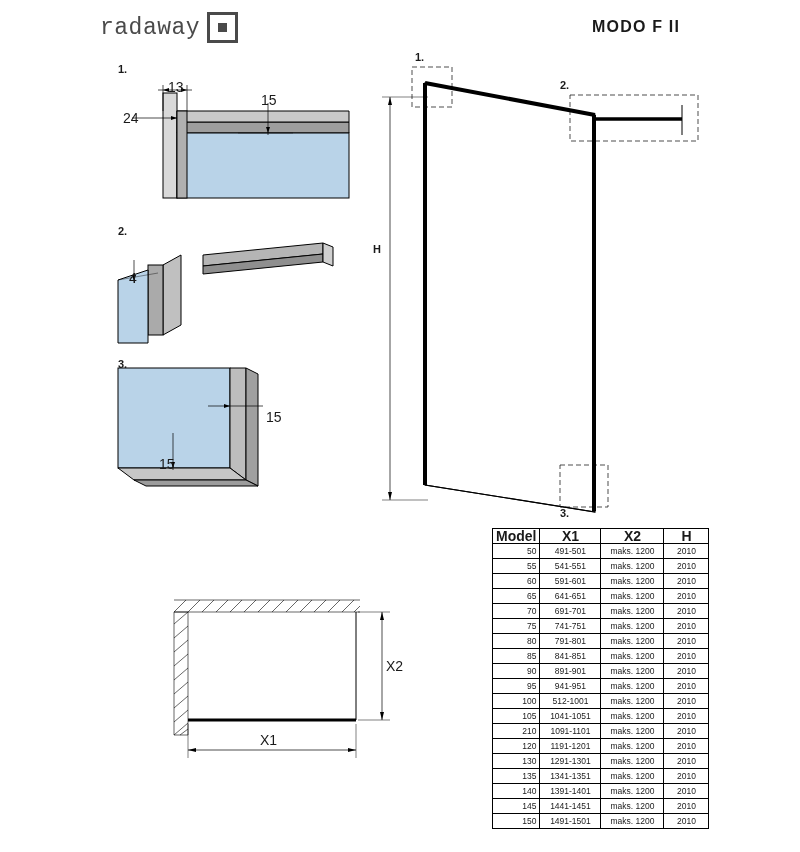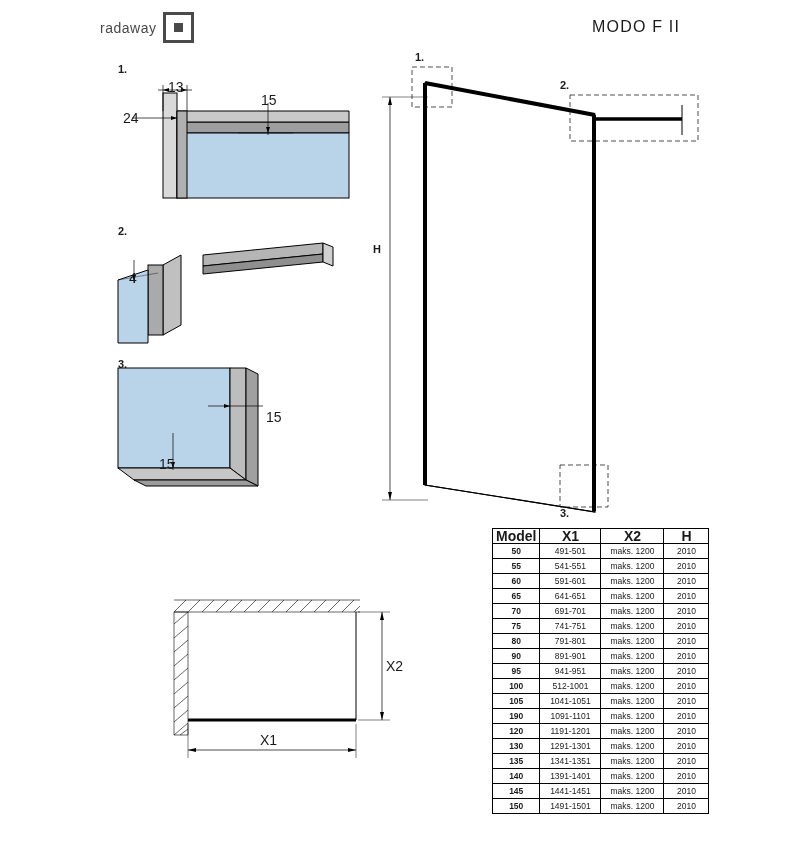--- a/index.html
+++ b/index.html
@@ -7,33 +7,33 @@
     width:800px;height:852px;
     background:#ffffff;
     font-family:"Liberation Sans", sans-serif;
     color:#1a1a1a;
     position:relative;
     overflow:hidden;
   }
   .abs{position:absolute;}
   
   #brand{left:100px;top:12px;display:flex;align-items:center;gap:7px;}
-  #brand .word{font-size:14px;letter-spacing:.5px;color:#4a4a4a;font-family:Liberation Sans, sans-serif;}
+  #brand .word{font-size:23px;letter-spacing:.5px;color:#4a4a4a;font-family:Liberation Mono, monospace;}
   #brand .mark{width:25px;height:25px;border:3px solid #4a4a4a;display:flex;align-items:center;justify-content:center;}
   #brand .mark i{display:block;width:9px;height:9px;background:#4a4a4a;}
   
-  #title{left:592px;top:18px;font-size:16px;font-weight:normal;letter-spacing:1.2px;text-align:center;}
+  #title{left:592px;top:18px;font-size:16px;font-weight:bold;letter-spacing:1.2px;text-align:center;}
   .dlabel{font-size:11px;font-weight:bold;}
   .dim{font-size:14px;}
   svg{display:block;overflow:visible;}
   
   #spec{left:492px;top:528px;border-collapse:collapse;font-size:8.5px;}
   #spec td,#spec th{border:1px solid #000;padding:1px 3px;text-align:center;height:12px;line-height:12px;}
   #spec th{font-weight:bold;font-size:14px;}
-  #spec td.model{font-weight:bold;}
+  #spec td.model{font-weight:normal;text-align:right;}
   .c1{width:38px}.c2{width:54px}.c3{width:56px}.c4{width:38px}
 </style>
 </head>
 <body>
 
 <div class="abs" id="brand">
   <span class="word">radaway</span>
   <span class="mark">
       <i></i>
     </span>
@@ -251,20 +251,26 @@
         <td class="c3">maks. 1200</td>
         <td class="c4">2010</td>
       </tr>
       <tr>
         <td class="c1 model">80</td>
         <td class="c2">791-801</td>
         <td class="c3">maks. 1200</td>
         <td class="c4">2010</td>
       </tr>
       <tr>
+        <td class="c1 model">85</td>
+        <td class="c2">841-851</td>
+        <td class="c3">maks. 1200</td>
+        <td class="c4">2010</td>
+      </tr>
+      <tr>
         <td class="c1 model">90</td>
         <td class="c2">891-901</td>
         <td class="c3">maks. 1200</td>
         <td class="c4">2010</td>
       </tr>
       <tr>
         <td class="c1 model">95</td>
         <td class="c2">941-951</td>
         <td class="c3">maks. 1200</td>
         <td class="c4">2010</td>
@@ -275,21 +281,21 @@
         <td class="c3">maks. 1200</td>
         <td class="c4">2010</td>
       </tr>
       <tr>
         <td class="c1 model">105</td>
         <td class="c2">1041-1051</td>
         <td class="c3">maks. 1200</td>
         <td class="c4">2010</td>
       </tr>
       <tr>
-        <td class="c1 model">190</td>
+        <td class="c1 model">210</td>
         <td class="c2">1091-1101</td>
         <td class="c3">maks. 1200</td>
         <td class="c4">2010</td>
       </tr>
       <tr>
         <td class="c1 model">120</td>
         <td class="c2">1191-1201</td>
         <td class="c3">maks. 1200</td>
         <td class="c4">2010</td>
       </tr>

